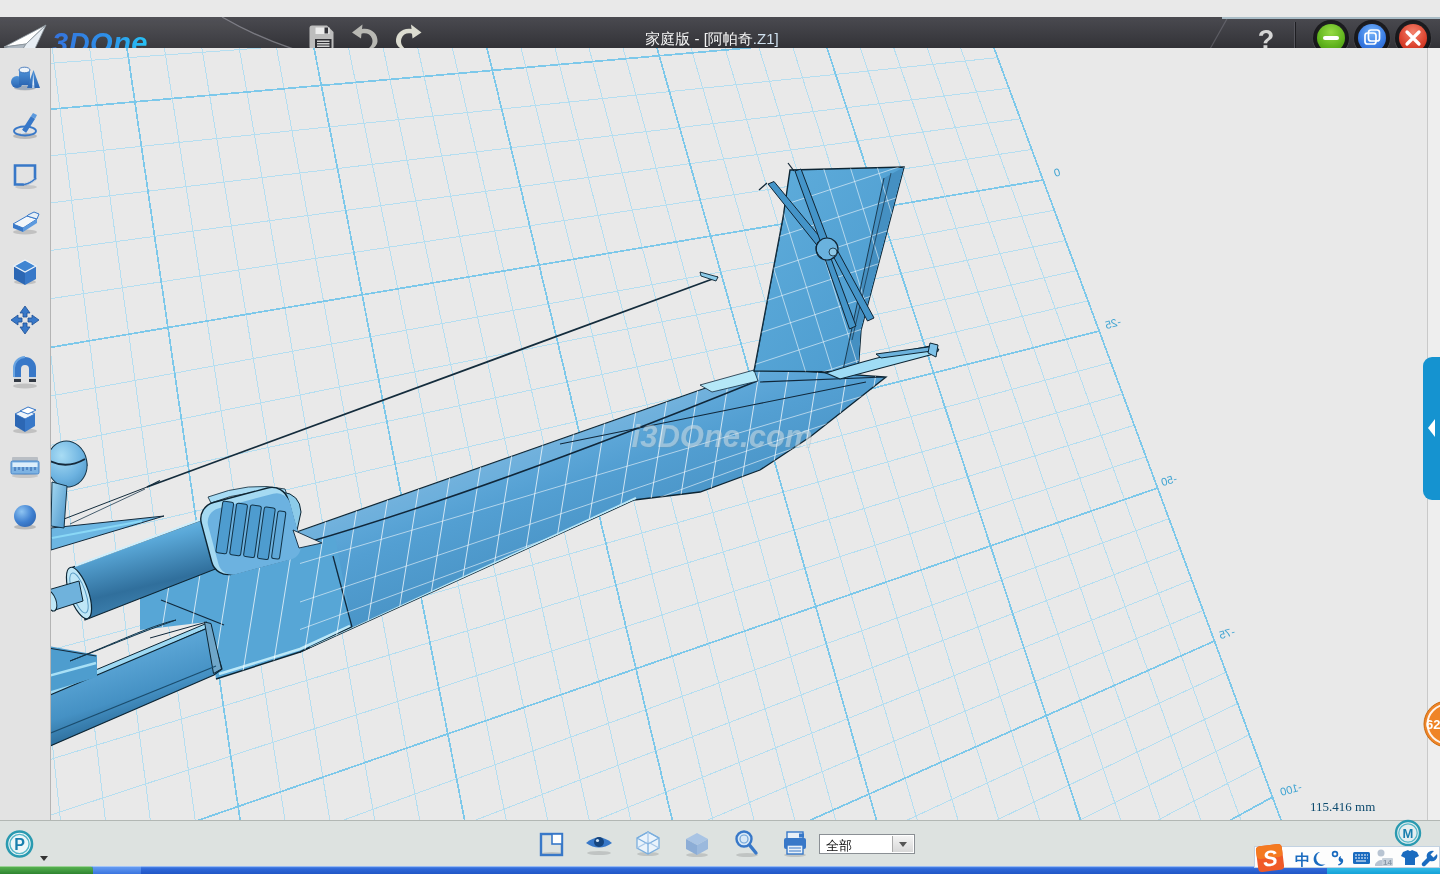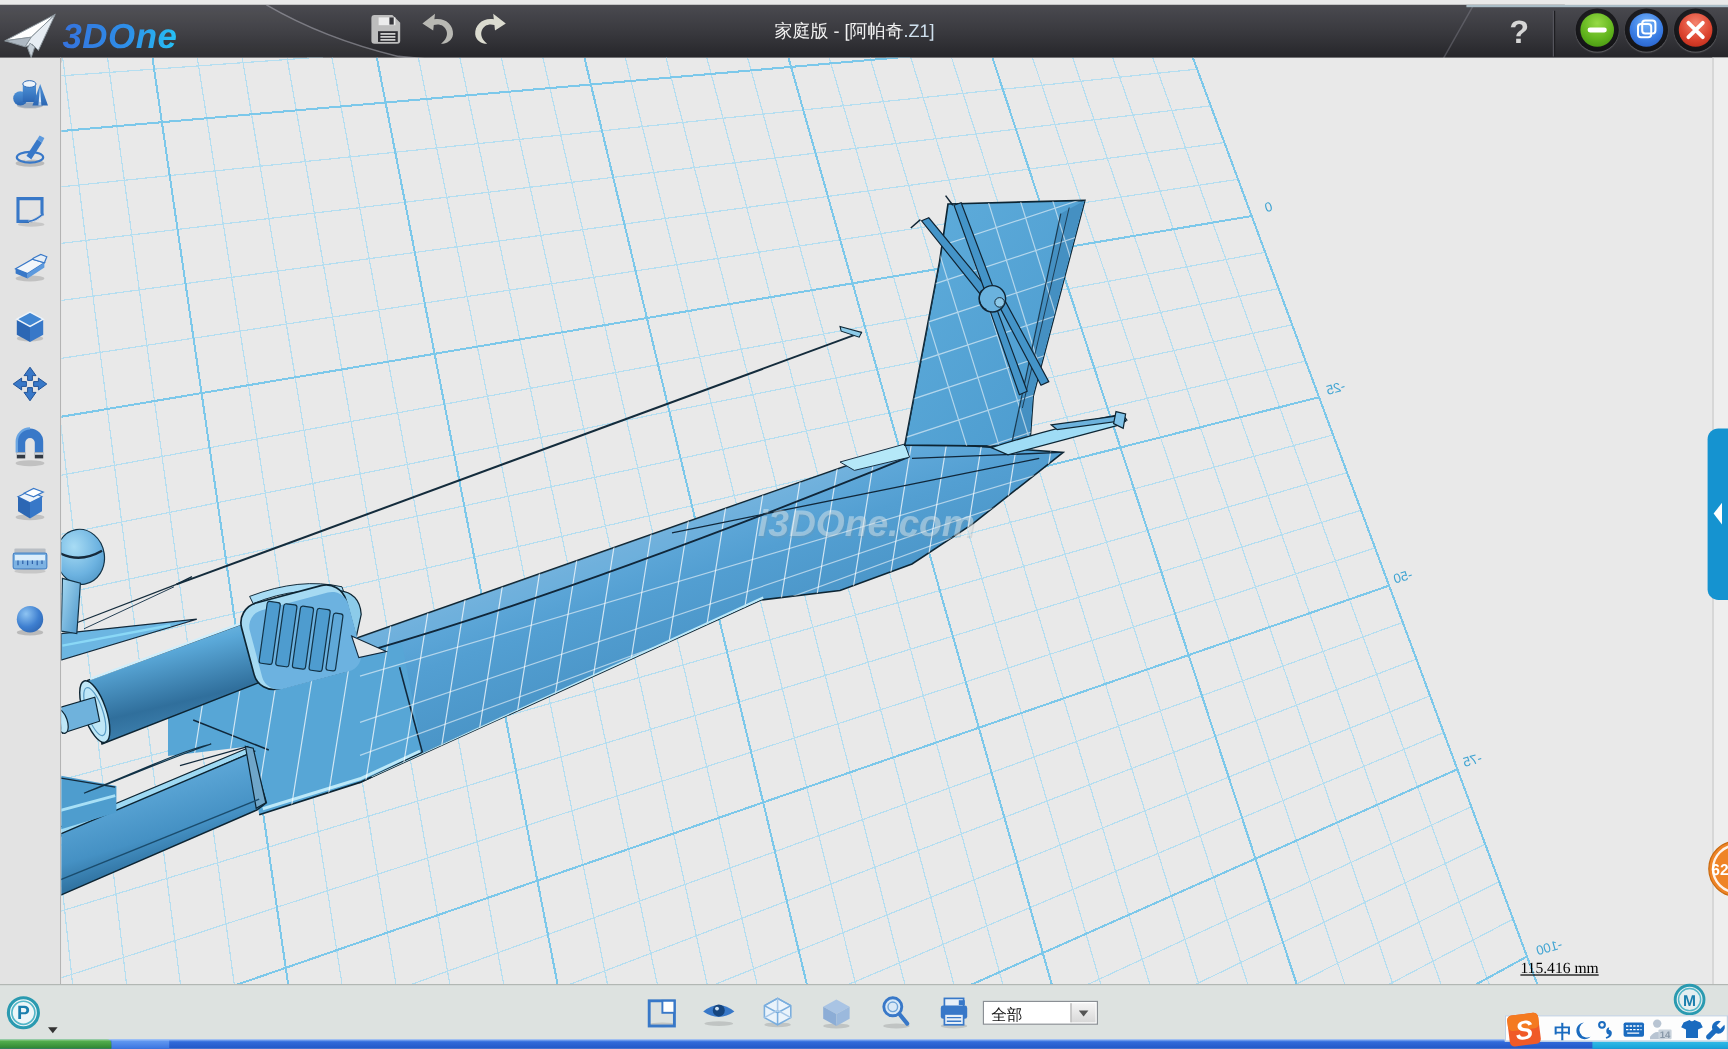--- a/index.html
+++ b/index.html
@@ -1,15 +1,15 @@
 <!DOCTYPE html>
 <html><head><meta charset="utf-8"><style>
 html,body{margin:0;padding:0;width:1440px;height:874px;overflow:hidden;
  font-family:"Liberation Sans",sans-serif;background:#e9e9e9;}
-#titlebar{position:absolute;left:0;top:4px;width:1304px;height:48px;
+#titlebar{position:absolute;left:0;top:17px;width:1304px;height:48px;
  background:linear-gradient(#48484e 0%,#3a3a40 45%,#2c2c31 70%,#232327 100%);}
 #toolbar{position:absolute;left:0;top:48px;width:51px;height:772px;background:#e3e3e3;border-right:1px solid #b4b4b4;box-sizing:border-box;}
 #canvas{position:absolute;left:51px;top:48px;width:1389px;height:772px;background:#e9e9e9;}
 #rightgutter{position:absolute;left:1427px;top:48px;width:13px;height:772px;background:#eeeeee;border-left:1px solid #c9c9c9;box-sizing:border-box;}
 #statusbar{position:absolute;left:0;top:820px;width:1440px;height:46px;background:#dde2e0;border-top:1px solid #b2b7b4;box-sizing:border-box;}
 #taskbar{position:absolute;left:0;top:866px;width:1440px;height:8px;background:linear-gradient(#5a92ee 0%,#2f68d8 35%,#2156c6 100%);}
 </style></head><body>
 <div id="titlebar">
  <svg width="1440" height="48" style="position:absolute;left:0;top:0">
   <defs>
@@ -307,21 +307,21 @@
 <path d="M293,530 L322,543 L299,548 Z" fill="#e6e8e9" stroke="#10273a" stroke-width="0.9"></path>
 
 <path d="M51,452 L86,459 L87,466 L51,461 Z" fill="#7fc0e8" stroke="#123246" stroke-width="1"></path>
 <ellipse cx="67" cy="464" rx="20" ry="23" transform="rotate(-9 67 464)" fill="url(#domeG)" stroke="#123246" stroke-width="1"></ellipse>
 <path d="M48,460 Q66,470 85,459" stroke="#16293a" stroke-width="2" fill="none"></path>
 <path d="M52,482 L67,486 L64,528 L51,526 Z" fill="url(#mastG)" stroke="#123246" stroke-width="1"></path>
 <text x="723" y="448" text-anchor="middle" font-size="31" font-weight="bold" font-style="italic" fill="rgba(130,150,160,0.20)" font-family="Liberation Sans, sans-serif">i3DOne.com</text>
         <text x="722" y="446.5" text-anchor="middle" font-size="31" font-weight="bold" font-style="italic" fill="rgba(238,242,244,0.42)" font-family="Liberation Sans, sans-serif">i3DOne.com</text>
       </g>
     </svg>
-    <div style="position:absolute;left:1216px;top:751px;font-family:'Liberation Serif',serif;font-size:13px;color:#000000;text-decoration:underline;">115.416 mm</div>
+    <div style="position:absolute;left:1259px;top:751px;font-family:'Liberation Serif',serif;font-size:13px;color:#0c4a6e;">115.416 mm</div>
   </div>
 <div id="rightgutter"></div>
 <div style="position:absolute;left:1423px;top:357px;width:17px;height:143px;background:#1593d0;border-radius:9px 0 0 9px;"><svg width="17" height="143">
       <path d="M5,71 L12,62 L12,80 Z" fill="#fff"></path>
     </svg></div>
 <svg width="17" height="50" style="position:absolute;left:1423px;top:700px">
     <circle cx="24" cy="24" r="23" fill="#ef8427" stroke="#c96a10" stroke-width="1"></circle>
     <circle cx="24" cy="24" r="19.5" fill="none" stroke="rgba(255,255,255,0.9)" stroke-width="2"></circle>
     <text x="3" y="29" font-size="13" font-weight="bold" fill="#fff" font-family="Liberation Sans, sans-serif">62</text>
   </svg>

